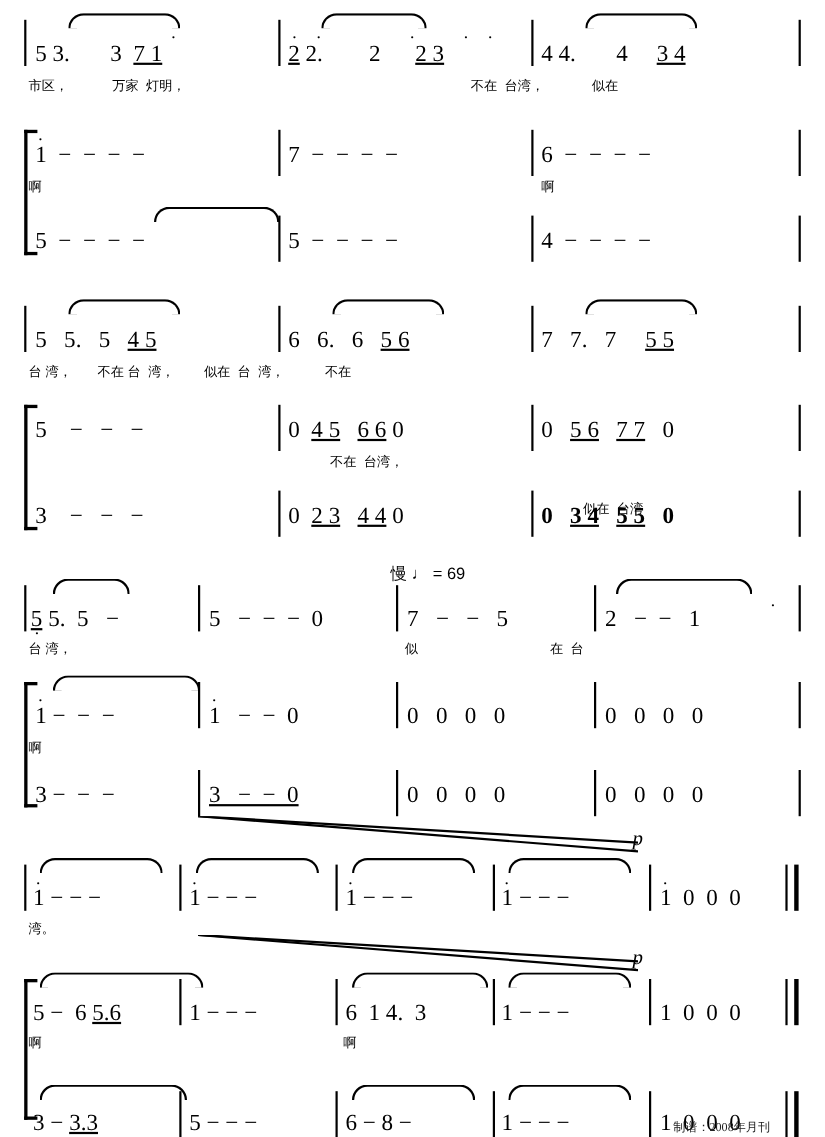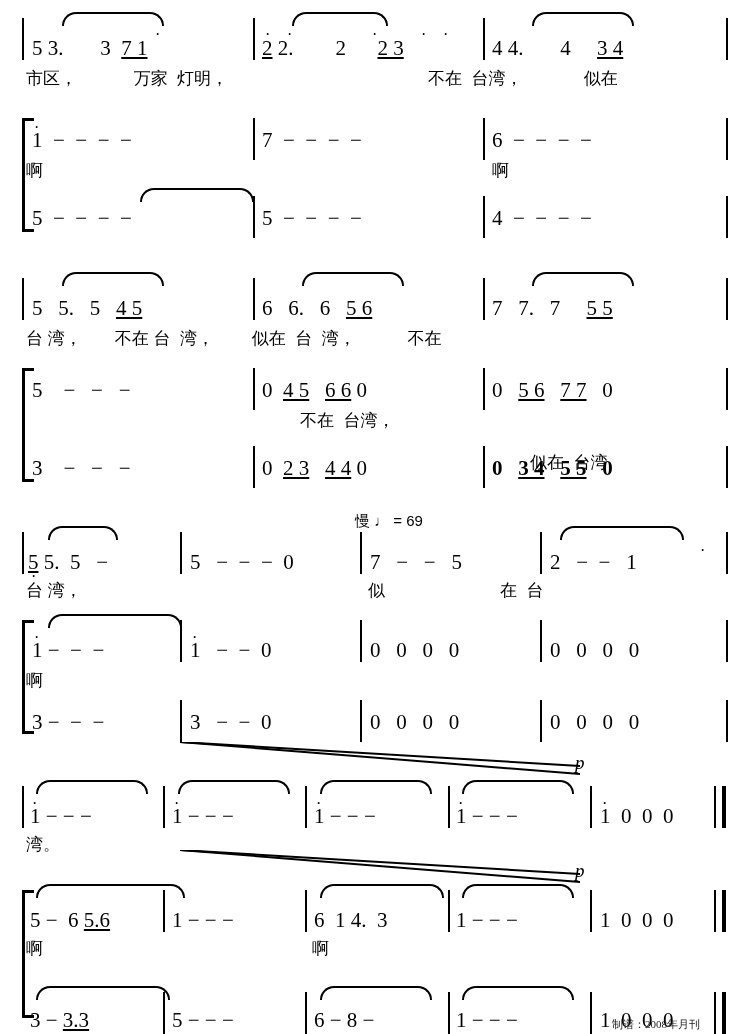--- a/index.html
+++ b/index.html
@@ -2,21 +2,21 @@
 <html><head>
 <meta charset="utf-8">
 <style>
   html,body{margin:0;padding:0;background:#fff;}
   body{width:750px;height:1034px;font-family:"Liberation Serif",serif;color:#000;position:relative;overflow:hidden;}
   .sheet{position:relative;width:706px;height:1034px;}
 
   
   .n{position:absolute;font-family:"Liberation Serif",serif;font-size:21px;line-height:21px;white-space:pre;}
   .n.small{font-size:16px;}
-  .lyr{position:absolute;font-family:"Liberation Sans",sans-serif;font-size:17px;line-height:17px;white-space:pre;}
+  .lyr{position:absolute;font-family:"Liberation Sans",sans-serif;font-size:12px;line-height:17px;white-space:pre;}
 
   
   .bar{position:absolute;width:2px;background:#000;}
   .bar.thick{width:4px;}
   
   .slur{position:absolute;border-top:2px solid #000;border-left:2px solid #000;border-right:2px solid #000;
         border-top-left-radius:14px;border-top-right-radius:14px;height:12px;}
   
   .brace{position:absolute;border-left:3px solid #000;border-top:3px solid #000;border-bottom:3px solid #000;width:9px;}
   .tri{position:absolute;}
@@ -143,21 +143,21 @@
     <div class="n small" style="left:192px;top:627px;">·</div>
     <div class="n" style="left:370px;top:640px;">0 &nbsp;&nbsp;0 &nbsp;&nbsp;0 &nbsp;&nbsp;0</div>
     <div class="n" style="left:550px;top:640px;">0 &nbsp;&nbsp;0 &nbsp;&nbsp;0 &nbsp;&nbsp;0</div>
     <div class="lyr" style="left:26px;top:672px;">啊</div>
 
     <div class="bar" style="left:180px;top:700px;height:42px;"></div>
     <div class="bar" style="left:360px;top:700px;height:42px;"></div>
     <div class="bar" style="left:540px;top:700px;height:42px;"></div>
     <div class="bar" style="left:726px;top:700px;height:42px;"></div>
     <div class="n" style="left:32px;top:712px;">3 − &nbsp;− &nbsp;−</div>
-    <div class="n" style="left:190px;top:712px;">3 &nbsp;&nbsp;− &nbsp;− &nbsp;0</div>
+    <div class="n" style="left:190px;top:712px;text-decoration:underline;">3 &nbsp;&nbsp;− &nbsp;− &nbsp;0</div>
     <div class="n" style="left:370px;top:712px;">0 &nbsp;&nbsp;0 &nbsp;&nbsp;0 &nbsp;&nbsp;0</div>
     <div class="n" style="left:550px;top:712px;">0 &nbsp;&nbsp;0 &nbsp;&nbsp;0 &nbsp;&nbsp;0</div>
   </div>
 
   <div>
 
     <svg class="tri" style="left:180px;top:742px;" width="400" height="36">
       <line x1="0" y1="0" x2="400" y2="32" stroke="#000" stroke-width="2"></line>
       <line x1="0" y1="0" x2="400" y2="24" stroke="#000" stroke-width="2"></line>
     </svg>

